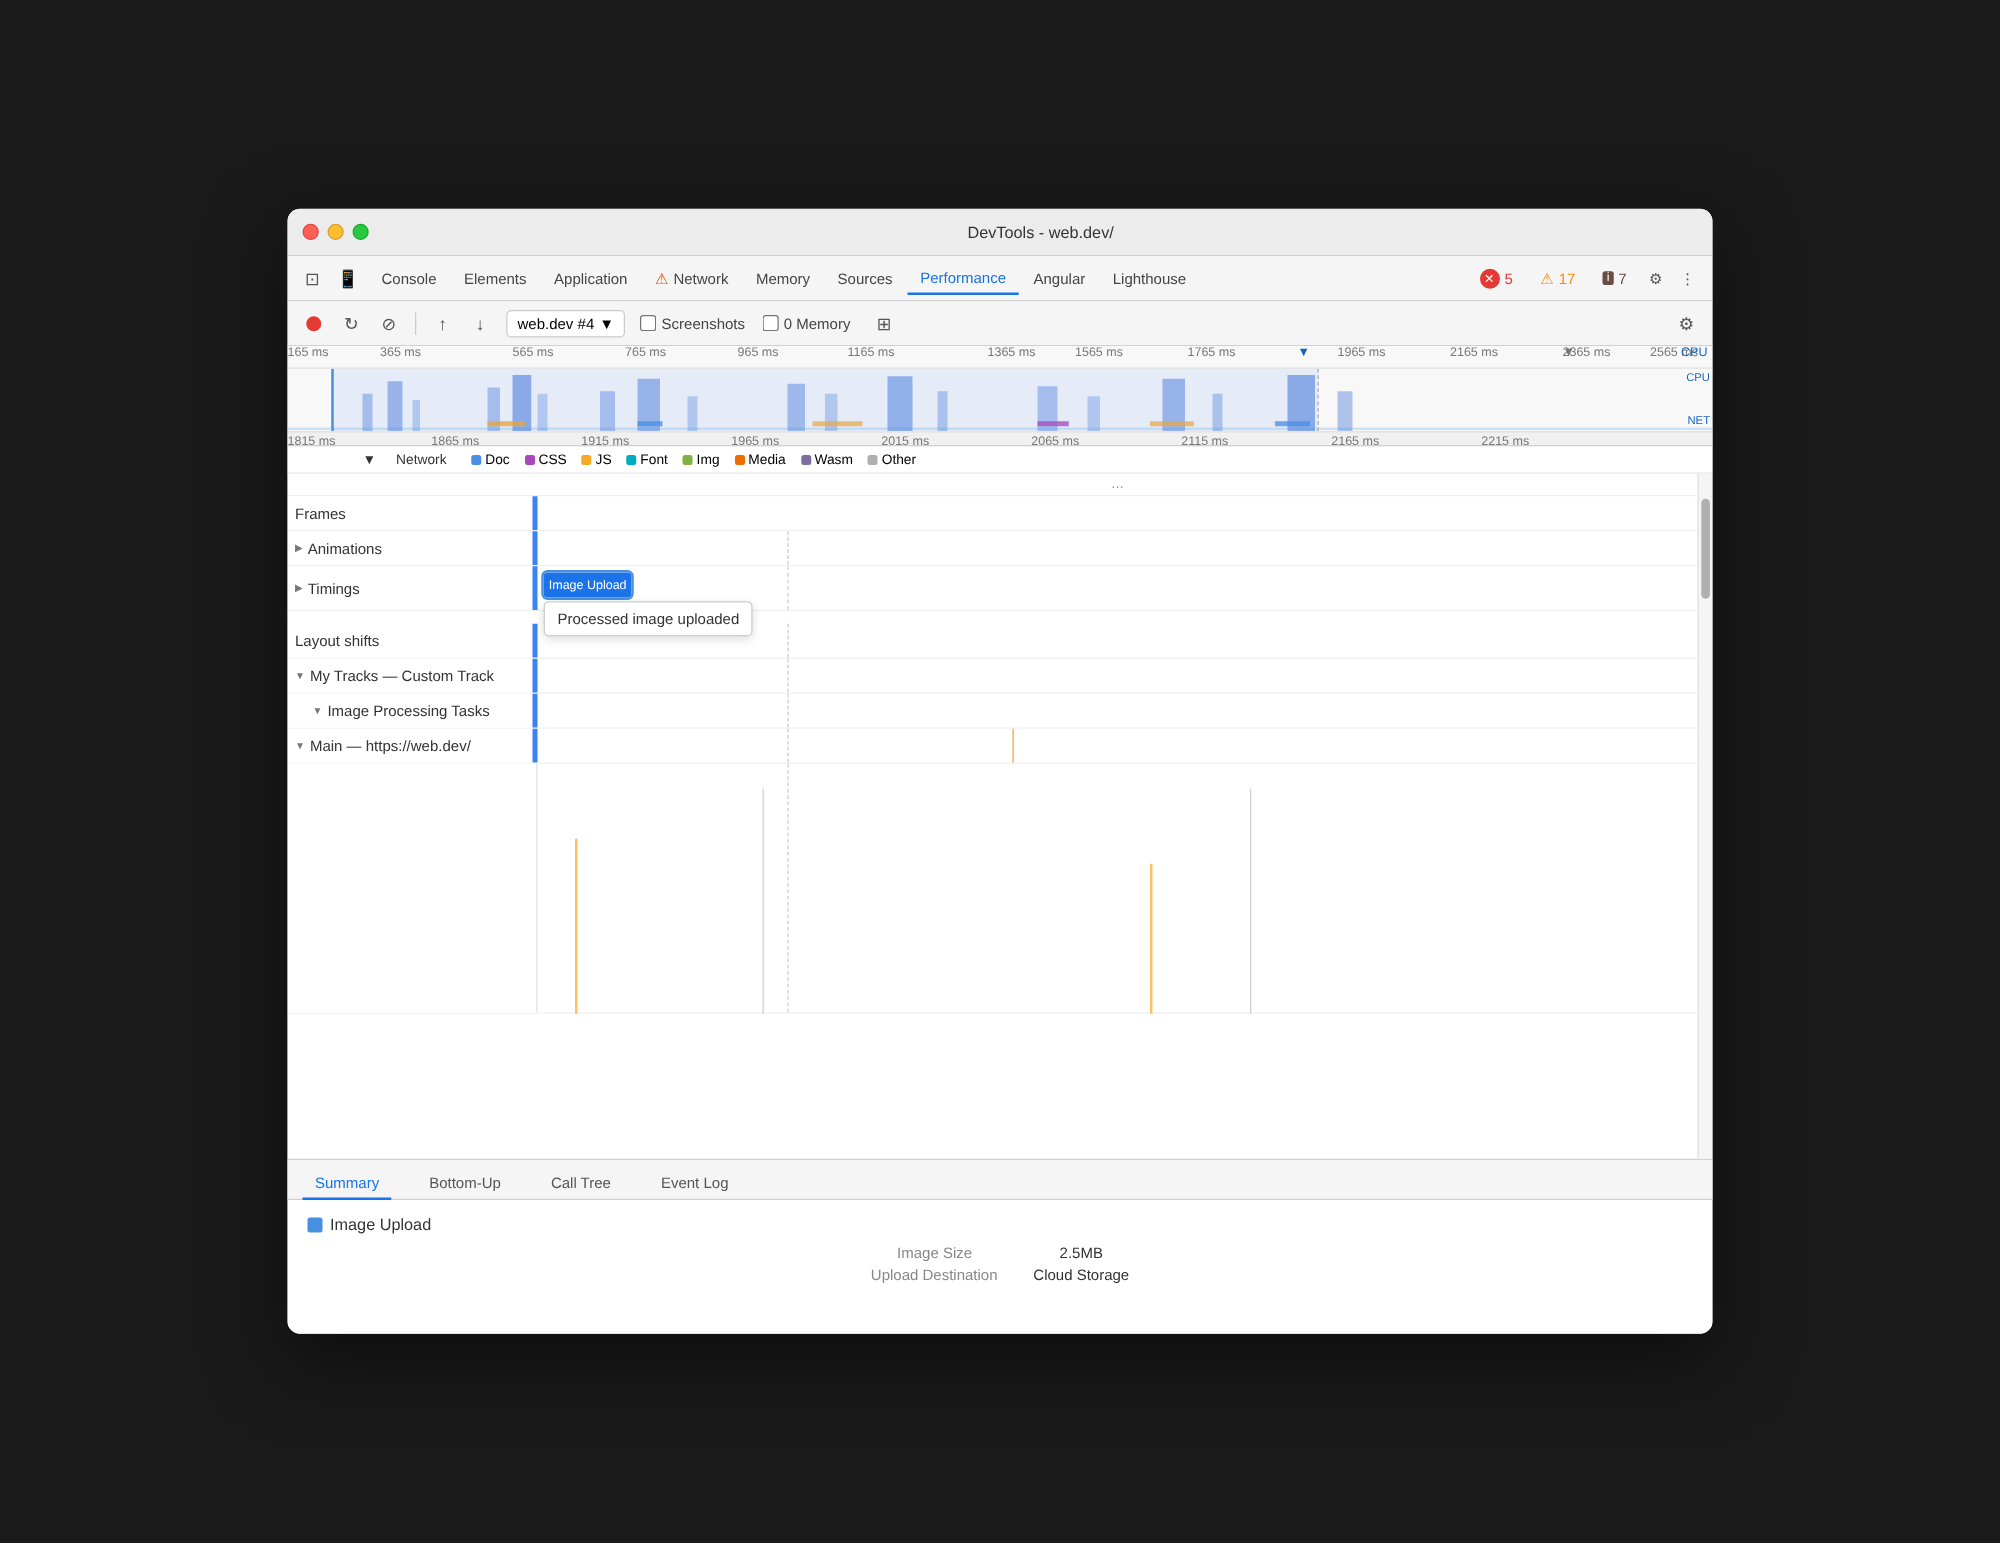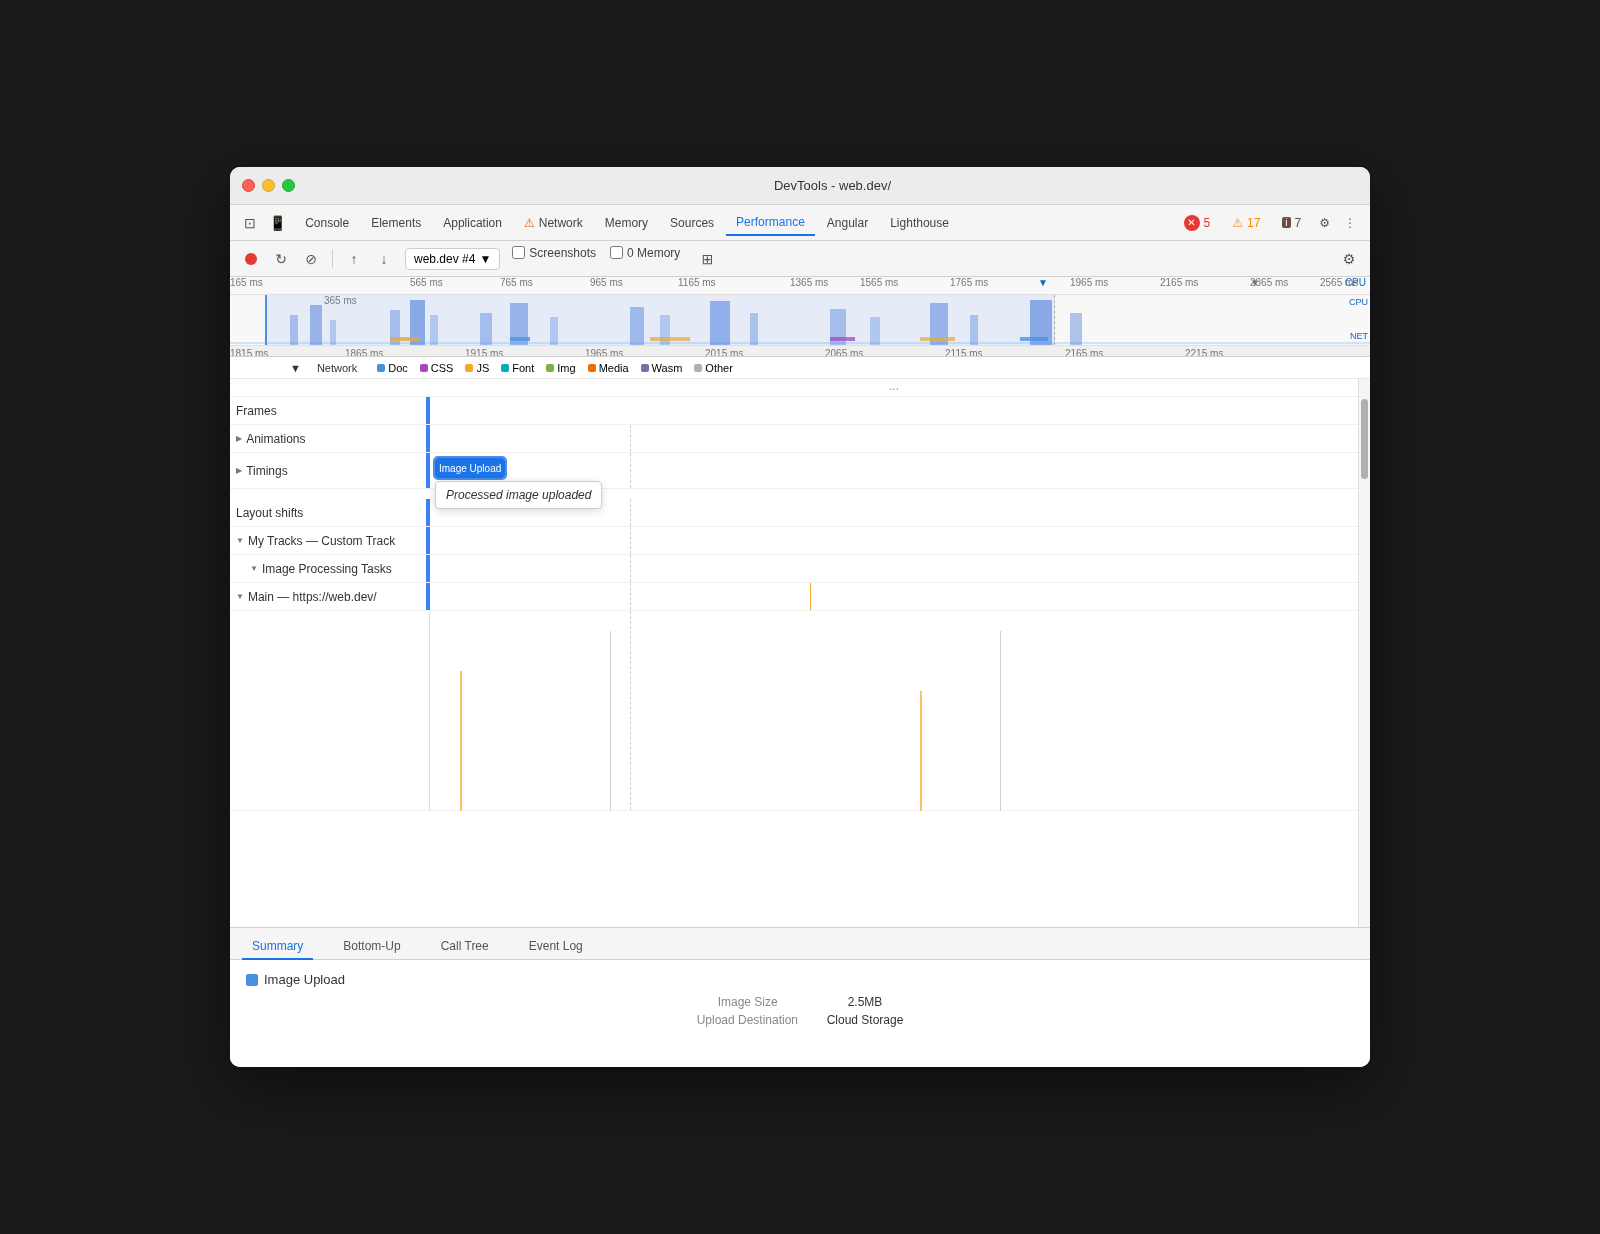--- a/index.html
+++ b/index.html
@@ -120,21 +120,21 @@
       padding: 3px 8px;
       border: 1px solid #ccc;
       border-radius: 4px;
       background: white;
       font-size: 12px;
       cursor: pointer;
       margin-left: 4px;
     }
     .checkbox-group {
       display: flex;
-      align-items: flex-start;
+      align-items: center;
       gap: 14px;
       margin-left: 8px;
     }
     .checkbox-label {
       display: flex;
       align-items: center;
       gap: 4px;
       font-size: 12px;
       color: #444;
       cursor: pointer;
@@ -456,21 +456,21 @@
     <button class="toolbar-btn">⚙</button>
   </div>
 
   <div class="timeline-container">
 
     <div class="overview-panel">
       <div class="overview-ruler">
         <div style="position:relative;width:100%;height:100%;padding-left:4px;">
 
           <span style="position:absolute;left:0px;font-size:10px;color:#777;">165 ms</span>
-          <span style="position:absolute;left:94px;font-size:10px;color:#777;margin-top:18px;">365 ms</span>
+          <span style="position:absolute;left:74px;font-size:10px;color:#777;">365 ms</span>
           <span style="position:absolute;left:180px;font-size:10px;color:#777;">565 ms</span>
           <span style="position:absolute;left:270px;font-size:10px;color:#777;">765 ms</span>
           <span style="position:absolute;left:360px;font-size:10px;color:#777;">965 ms</span>
           <span style="position:absolute;left:448px;font-size:10px;color:#777;">1165 ms</span>
           <span style="position:absolute;left:560px;font-size:10px;color:#777;">1365 ms</span>
           <span style="position:absolute;left:630px;font-size:10px;color:#777;">1565 ms</span>
           <span style="position:absolute;left:720px;font-size:10px;color:#777;">1765 ms</span>
           <span style="position:absolute;left:808px;font-size:10px;color:#777;color:#1565c0;font-weight:bold;">▼</span>
           <span style="position:absolute;left:840px;font-size:10px;color:#777;">1965 ms</span>
           <span style="position:absolute;left:930px;font-size:10px;color:#777;">2165 ms</span>
@@ -602,21 +602,21 @@
           <div class="track-label">
             <span class="expand-icon">▶</span>
             <span>Timings</span>
           </div>
           <div class="track-content" style="overflow:visible;">
 
             <div class="timing-marker selected" style="left:5px;top:5px;z-index:10;">
               <span>Image Upload</span>
             </div>
 
-            <div class="tooltip-box" style="left:5px;top:28px;font-style:italic;">
+            <div class="tooltip-box" style="left:5px;top:28px;">
               <span>Processed image uploaded</span>
             </div>
             <div style="position:absolute;left:200px;top:0;width:1px;height:100%;border-left:1px dashed #ccc;"></div>
           </div>
         </div>
 
         <div class="track-row" style="margin-top:10px;">
           <div class="track-label">
             <span>Layout shifts</span>
           </div>

